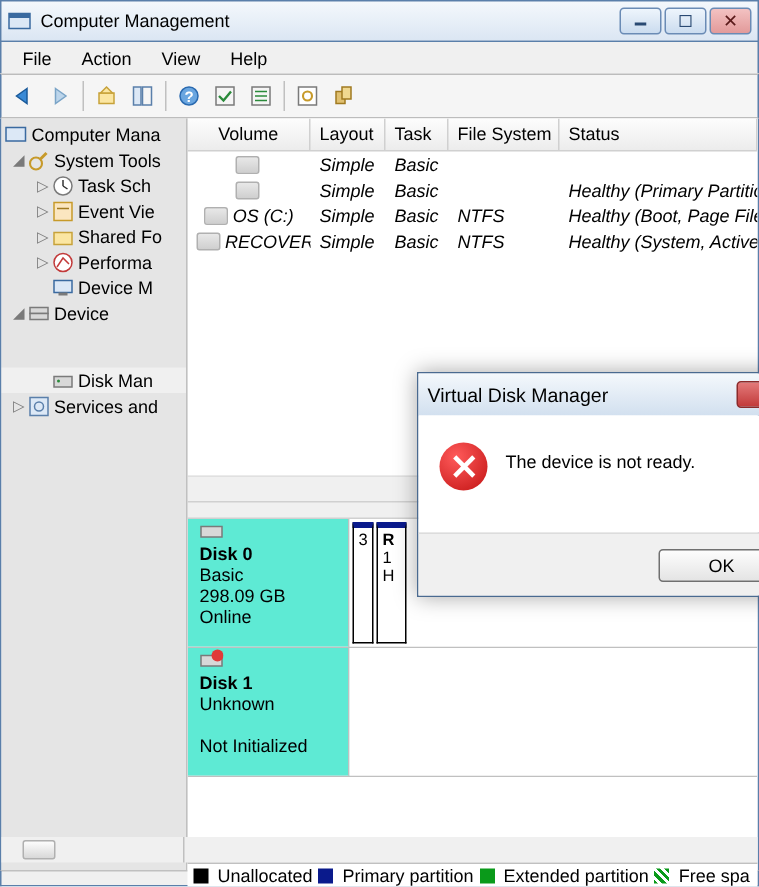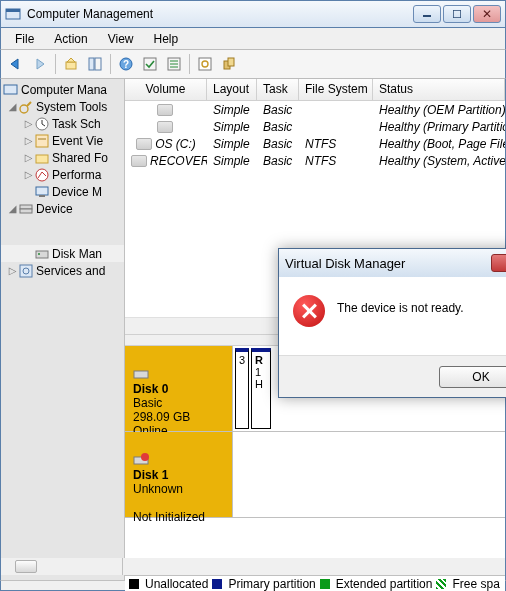--- a/index.html
+++ b/index.html
@@ -47,21 +47,21 @@
   .hscroll { height:17px; background:#f0f0f0; border-top:1px solid #e0e0e0; display:flex; align-items:center; justify-content:center;}
   .hthumb { width:30px; height:13px; background:linear-gradient(#fdfdfd,#d8d8d8); border:1px solid #b0b0b0; border-radius:2px;}
 
   .bottomhscroll { position:absolute; bottom:16px; left:1px; right:1px; height:17px; background:#f0f0f0; display:flex;}
   .bottomhscroll .tree-sc { width:122px; border-right:1px solid #c0c0c0; display:flex; align-items:center; justify-content:flex-start; padding-left:14px;}
   .bottomhscroll .list-sc { flex:1;}
 
   
   .disksection { flex:1; overflow:hidden; font-size:12px; }
   .diskblock { display:flex; border-bottom:1px solid #c0c0c0; }
-  .diskheader { width:108px; min-width:108px; padding:20px 8px; border-right:1px solid #c0c0c0; background:#eab308;}
+  .diskheader { width:108px; min-width:108px; padding:0 8px; border-right:1px solid #c0c0c0; background:#5eead4;}
   .diskheader b { display:block; }
   .diskheader .dicon { width:16px;height:16px; display:inline-block; vertical-align:middle; margin-right:2px;}
   .diskgraph { flex:1; display:flex; padding:2px; gap:2px; background:#fff;}
   .part { border:1px solid #000; font-size:11px; padding:2px 3px; overflow:hidden; }
   .part.navy { border-top:4px solid #0a1a8c; }
 
   
   .legend { position:absolute; bottom:0; left:125px; right:1px; height:16px; border-top:1px solid #c0c0c0; background:#fff; font-size:12px; display:flex; align-items:center; padding-left:4px; gap:4px; white-space:nowrap;}
   .swatch { width:10px; height:10px; display:inline-block; margin-right:2px; }
   .sw-black { background:#000;} .sw-navy { background:#0a1a8c;} .sw-green { background:#0a9a1a;} .sw-cross { background:repeating-linear-gradient(45deg,#0a9a1a 0 2px,#fff 2px 4px);}
@@ -289,21 +289,20 @@
       <div class="hcell c-typ">Task</div>
       <div class="hcell c-fs">File System</div>
       <div class="hcell c-st">Status</div>
     </div>
     <div class="volrows">
       <div class="vrow">
           <div class="vcell c-vol"><span class="volicon"></span><span></span></div>
           <div class="vcell c-lay">Simple</div>
           <div class="vcell c-typ">Basic</div>
           <div class="vcell c-fs"></div>
-          <div class="vcell c-st">Healthy (OEM Partition)</div>
         </div>
       <div class="vrow">
           <div class="vcell c-vol"><span class="volicon"></span><span></span></div>
           <div class="vcell c-lay">Simple</div>
           <div class="vcell c-typ">Basic</div>
           <div class="vcell c-fs"></div>
           <div class="vcell c-st">Healthy (Primary Partitio</div>
         </div>
       <div class="vrow">
           <div class="vcell c-vol"><span class="volicon"></span><span>OS (C:)</span></div>

